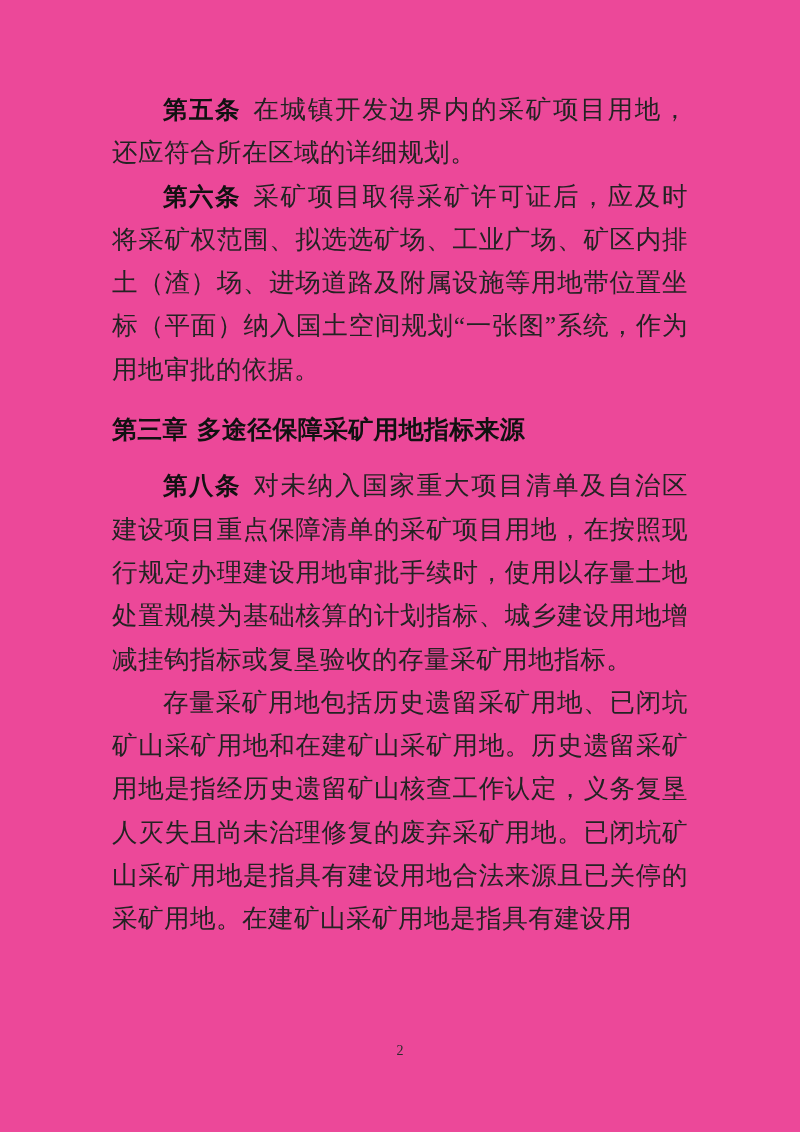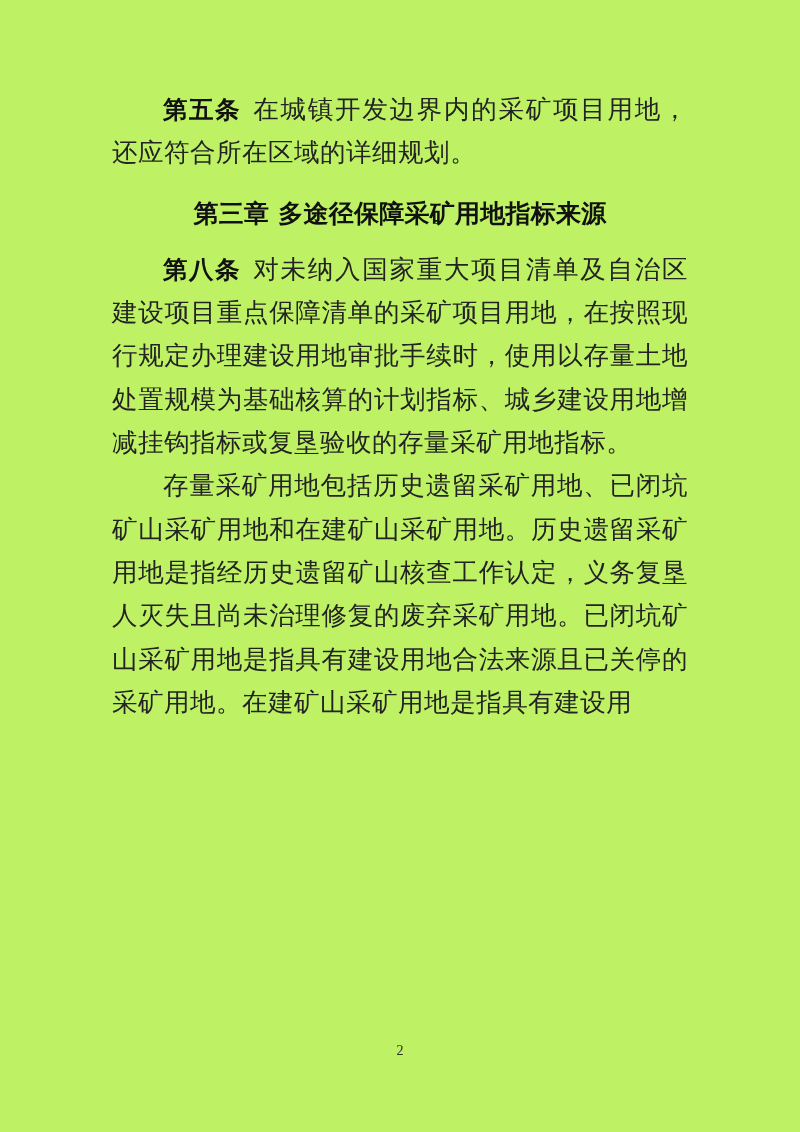--- a/index.html
+++ b/index.html
@@ -16,21 +16,21 @@
     color: #1a1a1a;
     -webkit-font-smoothing: antialiased;
   }
 
   .page {
     position: absolute;
     left: 0;
     top: 0;
     width: 800px;
     height: 1132px;
-    background: #bef264;
+    background: #ec4899;
   }
 
   .content {
     position: absolute;
     left: 112px;
     top: 88px;
     width: 576px;
   }
 
   
@@ -66,21 +66,21 @@
     display: inline-block;
     width: 11px;
   }
 
   
   .chapter-heading {
     font-family: "DejaVu Sans", "Liberation Sans", sans-serif;
     font-weight: 700;
     font-size: 25px;
     line-height: 43.3px;
-    text-align: center;
+    text-align: left;
     color: #111111;
     margin: 0;
     letter-spacing: 0.01em;
     text-indent: 0;
   }
 
   .spacer-before-heading { height: 17px; }
   .spacer-after-heading  { height: 13px; }
 
   .page-number {
@@ -96,20 +96,21 @@
 </style>
 </head>
 <body>
 
 <div class="page">
 
   <div class="content">
 
     <p class="para"><span class="artnum">第五条</span><span class="gap"></span><span>在城镇开发边界内的采矿项目用地，还应符合所在区域的详细规划。</span></p>
 
+    <p class="para"><span class="artnum">第六条</span><span class="gap"></span><span>采矿项目取得采矿许可证后，应及时将采矿权范围、拟选选矿场、工业广场、矿区内排土（渣）场、进场道路及附属设施等用地带位置坐标（平面）纳入国土空间规划“一张图”系统，作为用地审批的依据。</span></p>
 
     <div class="spacer-before-heading"></div>
 
     <p class="chapter-heading">第三章  多途径保障采矿用地指标来源</p>
 
     <div class="spacer-after-heading"></div>
 
 
     <p class="para"><span class="artnum">第八条</span><span class="gap"></span><span>对未纳入国家重大项目清单及自治区建设项目重点保障清单的采矿项目用地，在按照现行规定办理建设用地审批手续时，使用以存量土地处置规模为基础核算的计划指标、城乡建设用地增减挂钩指标或复垦验收的存量采矿用地指标。</span></p>
 

